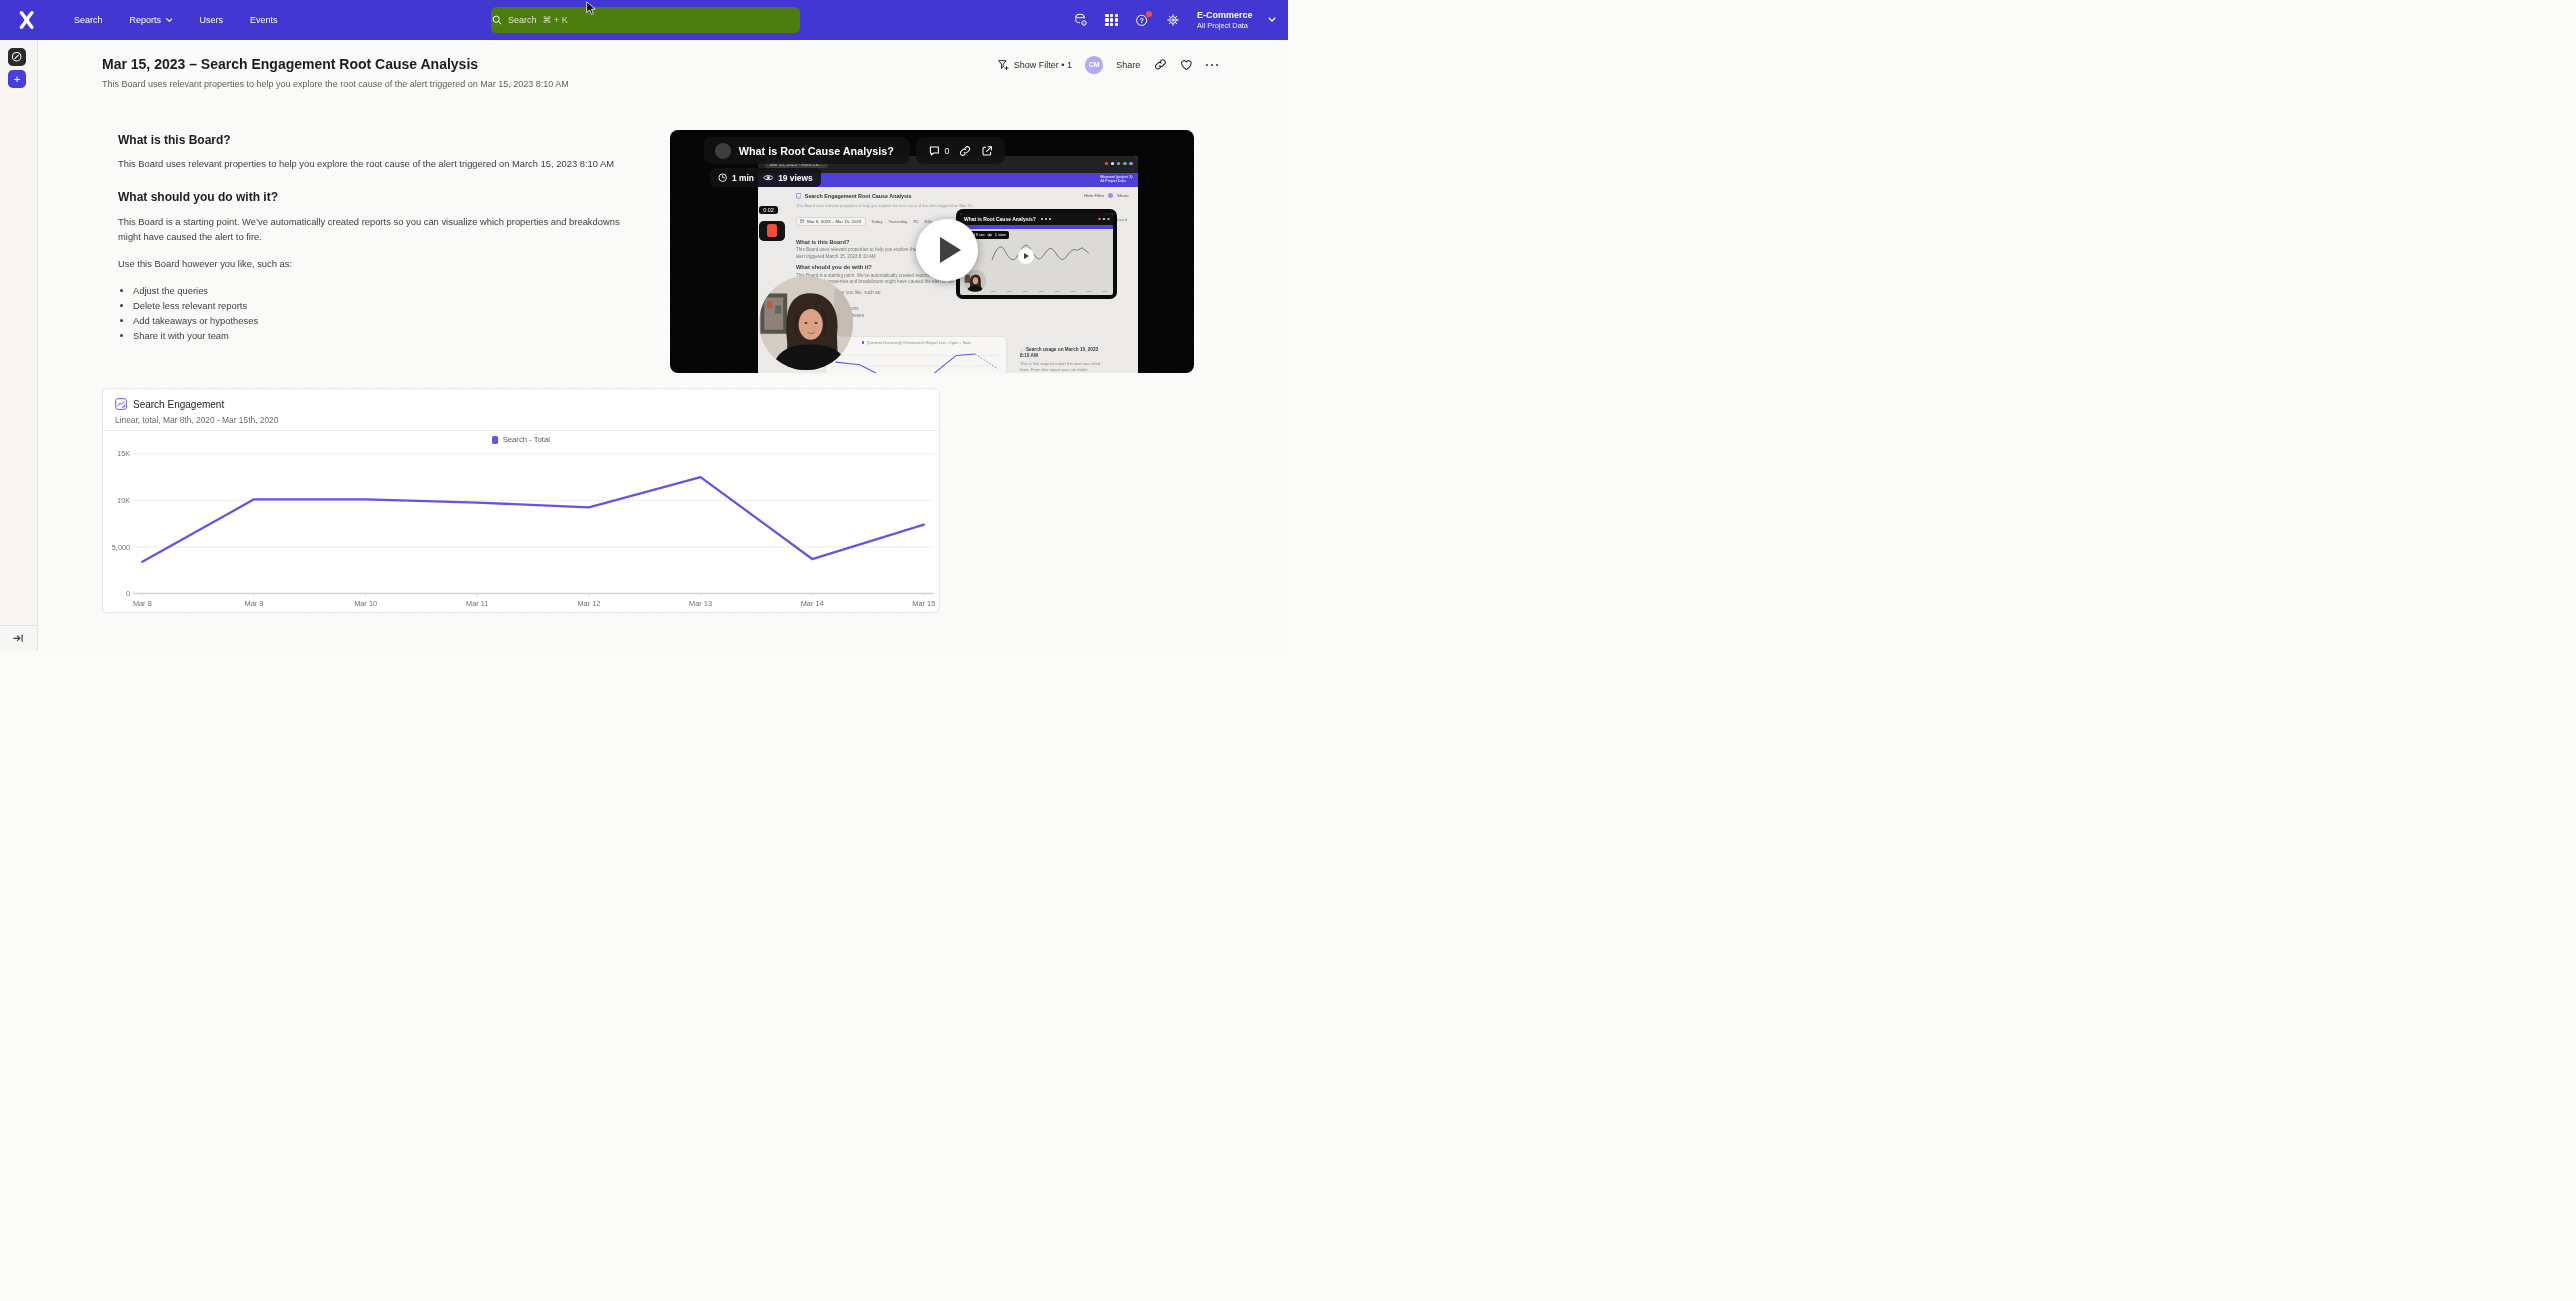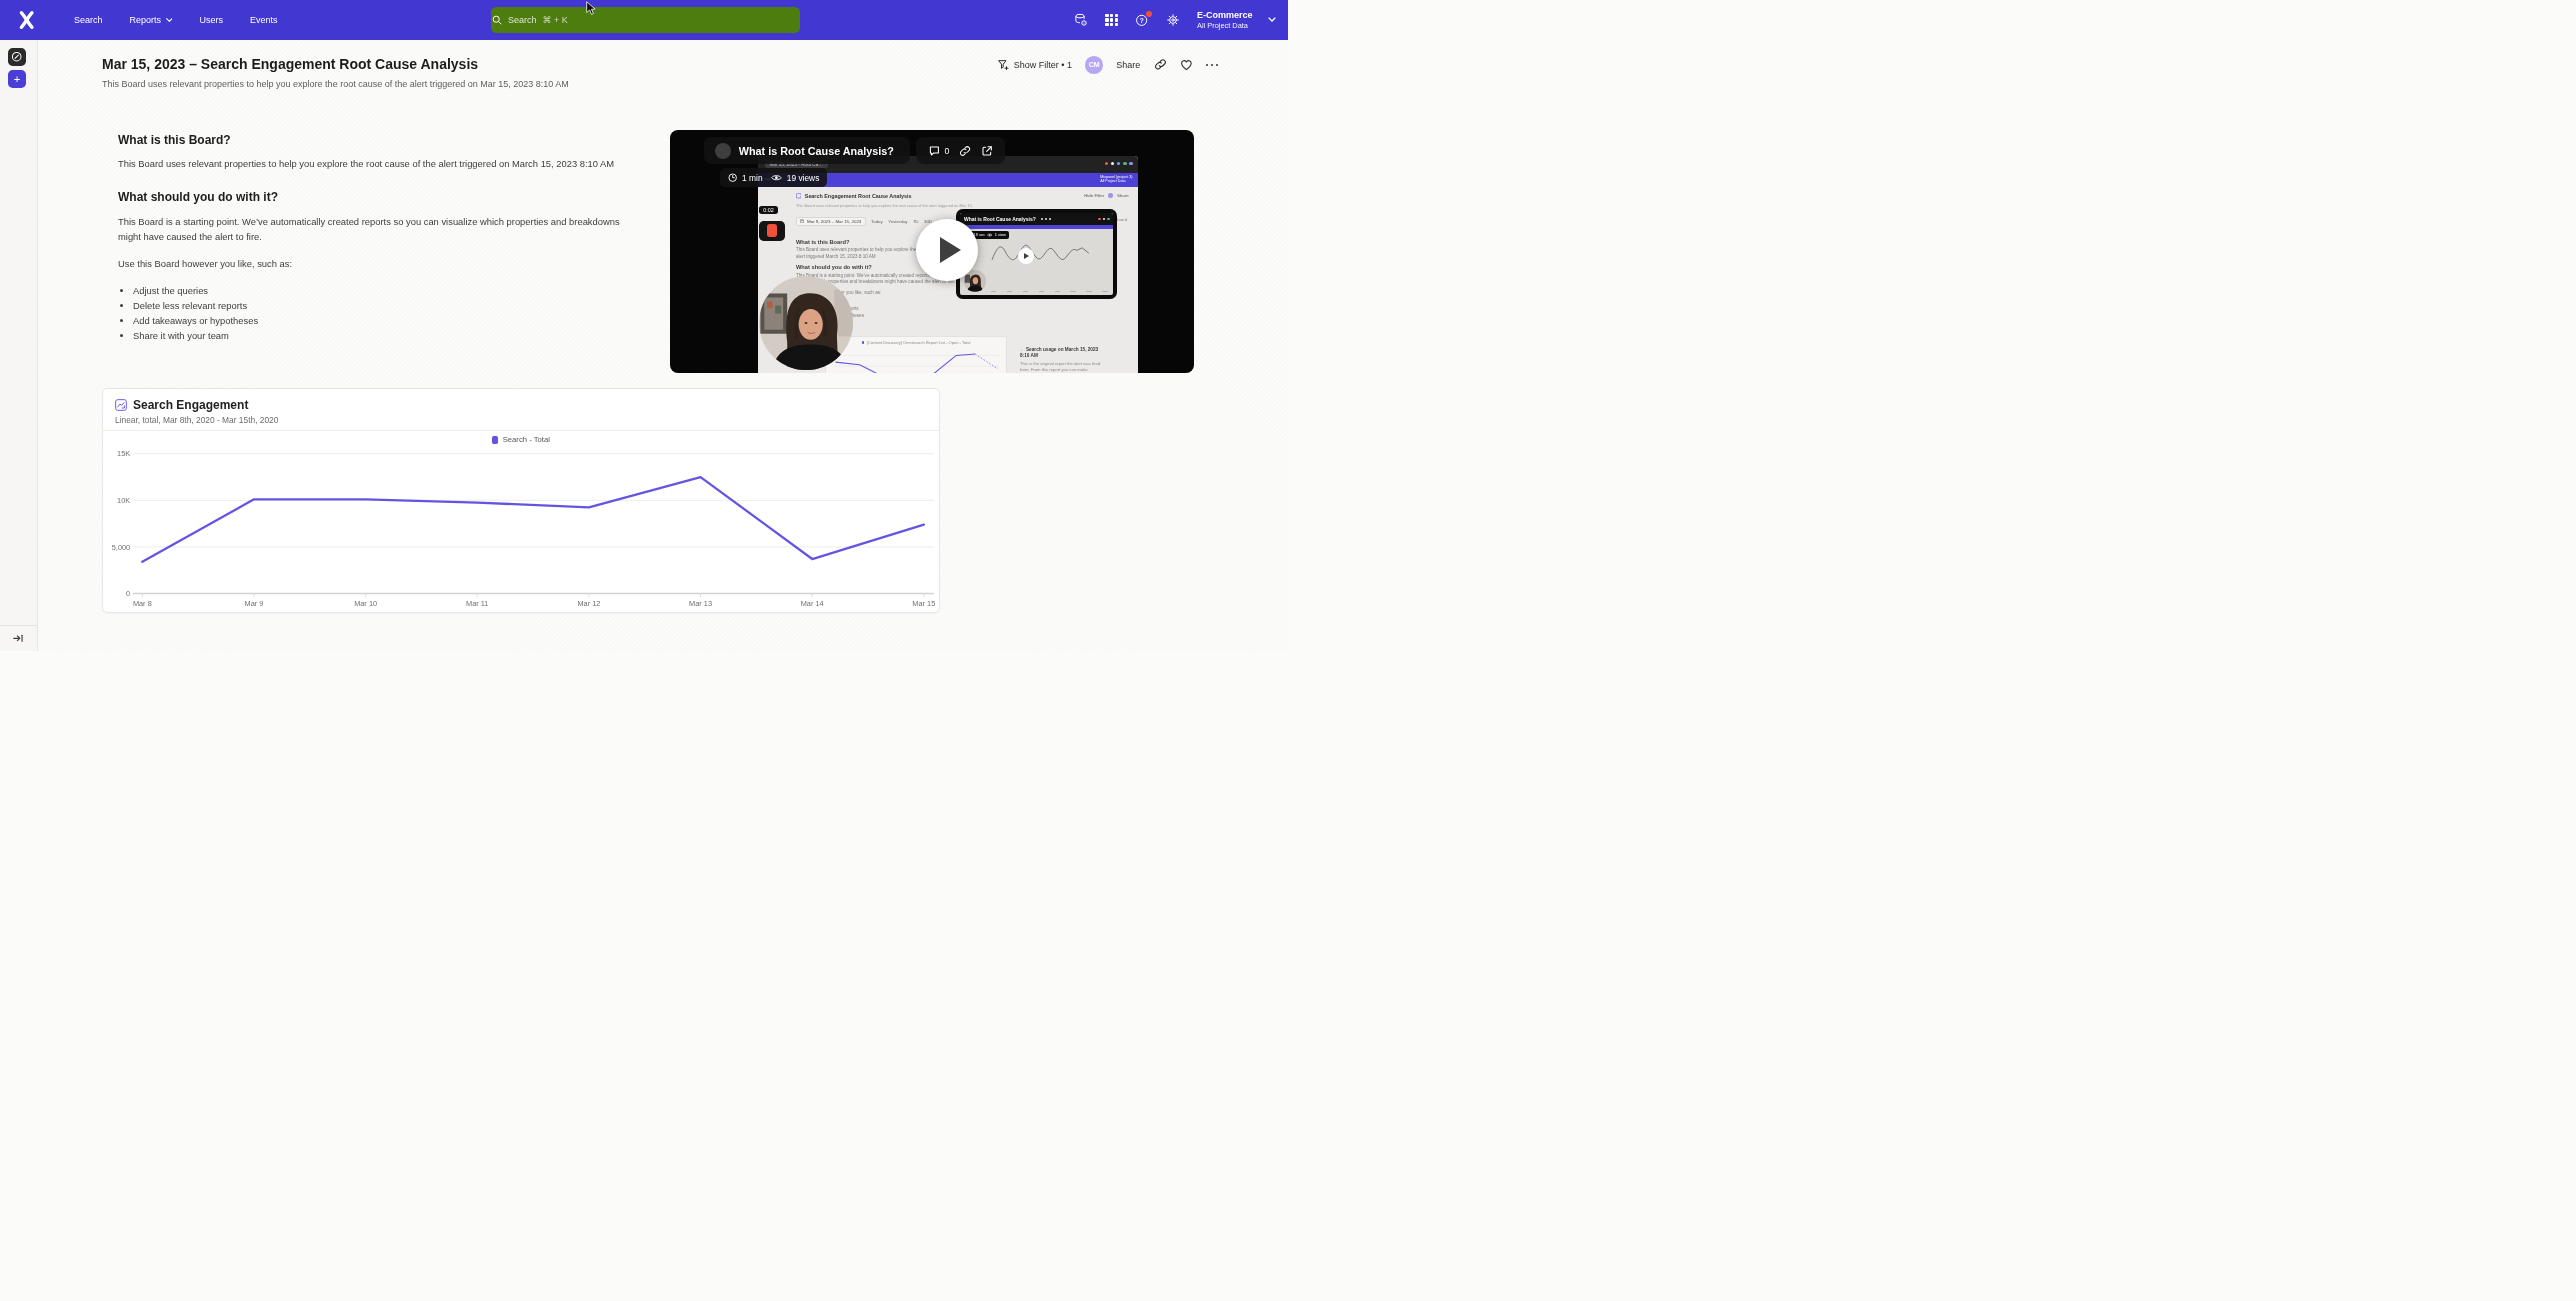--- a/index.html
+++ b/index.html
@@ -108,27 +108,27 @@
              display:flex; align-items:center; justify-content:center; box-shadow:0 1.3px 9.4px rgba(0,0,0,.35); }
   .bigplay i { display:block; width:0; height:0; border-left:21.5px solid #3f3f3f; border-top:13.4px solid transparent; border-bottom:13.4px solid transparent; margin-left:6.7px; }
   .webcam { position:absolute; left:89px; top:146px; width:94px; height:94px; border-radius:50%; overflow:hidden; }
 
   .pill { position:absolute; background:rgba(18,18,18,.88); border-radius:7.4px; display:flex; align-items:center; color:#fff; }
   .pill-title { left:34px; top:7.4px; width:206px; height:27px; padding:0 10.8px; gap:8px; }
   .pill-title .tava { width:16px; height:16px; border-radius:50%; background:#3e3e3e; flex:0 0 auto; }
   .pill-title .ttext { font-size:10.8px; font-weight:bold; white-space:nowrap; }
   .pill-icons { left:246px; top:7.4px; width:89px; height:27px; padding:0 9.4px; gap:10px; justify-content:center; }
   .pill-icons .cnum { font-size:8.7px; margin-left:-6px; }
-  .pill-meta { left:50px; top:38px; height:19px; padding:0 8px; gap:4.7px; border-radius:5.4px; font-size:8.4px; font-weight:normal; }
+  .pill-meta { left:40px; top:38px; height:19px; padding:0 8px; gap:4.7px; border-radius:5.4px; font-size:8.4px; font-weight:bold; }
 
   
   .rcard { position:absolute; left:102px; top:388px; width:838px; height:225px; background:#fff; border:0.7px solid #e7e7e5; border-radius:5.4px;
            box-shadow:0 0.7px 1.3px rgba(0,0,0,.03); }
   .rcard-head { position:absolute; left:12px; top:9.4px; display:flex; align-items:center; gap:6px; }
-  .rcard-title { font-size:12px; font-weight:bold; color:#232323; }
+  .rcard-title { font-size:10px; font-weight:normal; color:#232323; }
   .rcard-sub { position:absolute; left:12px; top:25.5px; font-size:8.4px; color:#6b6b69; }
   .rcard-div { position:absolute; left:0; right:0; top:41px; border-top:0.7px solid #ececea; }
   .legend { position:absolute; left:0; right:0; top:46px; display:flex; justify-content:center; align-items:center; gap:4.7px; }
   .legend i { width:6px; height:8px; border-radius:1.7px; background:#6355e2; }
   .legend span { font-size:7.7px; color:#565656; }
 
   
   .aside { position:absolute; left:969px; top:411px; width:215px; }
   .aside h3 { font-size:11.4px; line-height:18px; color:#1d1d1d; margin-bottom:8px; }
   .aside p { font-size:9px; line-height:15px; color:#3d3d3d; }

